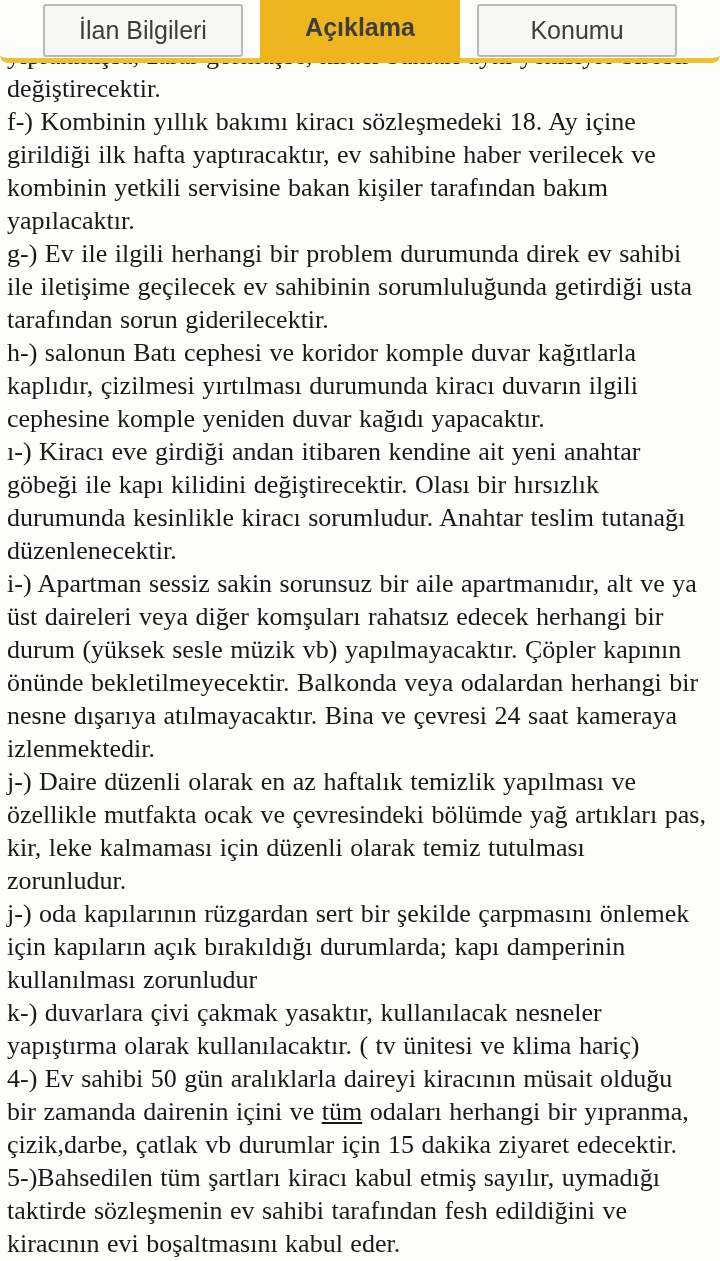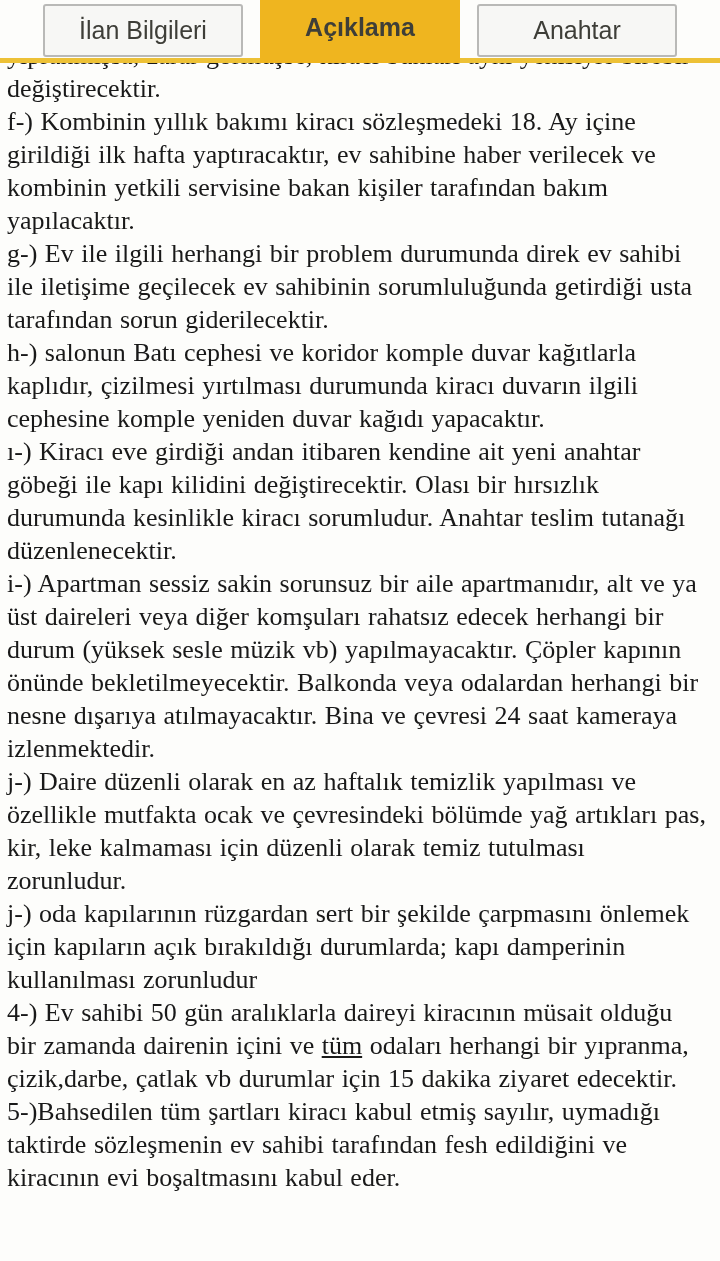--- a/index.html
+++ b/index.html
@@ -25,20 +25,21 @@
     position:absolute;
     top:0;left:0;right:0;
     height:63px;
     background:var(--page_bg);
     border-bottom:5px solid var(--underline);
     display:flex;
     align-items:flex-end;
     gap:17px;
     padding:0 43px;
     z-index:5;
+    border-radius:8px;
   }
   .tab{
     flex:1 1 0;
     height:53px;
     display:flex;
     align-items:center;
     justify-content:center;
     font-size:25px;
     color:var(--tab_text);
     background:var(--tab_bg);
@@ -79,21 +80,22 @@
 
 <main class="content">
     <p class="para"><span>yıpranmışsa, zarar görmüşse, kiracı bunları aynı yenisiyle birebir değiştirecektir.</span></p>
     <p class="para"><span>f-) Kombinin yıllık bakımı kiracı sözleşmedeki 18. Ay içine girildiği ilk hafta yaptıracaktır, ev sahibine haber verilecek ve kombinin yetkili servisine bakan kişiler tarafından bakım yapılacaktır.</span></p>
     <p class="para"><span>g-) Ev ile ilgili herhangi bir problem durumunda direk ev sahibi ile iletişime geçilecek ev sahibinin sorumluluğunda getirdiği usta tarafından sorun giderilecektir.</span></p>
     <p class="para"><span>h-) salonun Batı cephesi ve koridor komple duvar kağıtlarla kaplıdır, çizilmesi yırtılması durumunda kiracı duvarın ilgili cephesine komple yeniden duvar kağıdı yapacaktır.</span></p>
     <p class="para"><span>ı-) Kiracı eve girdiği andan itibaren kendine ait yeni anahtar göbeği ile kapı kilidini değiştirecektir. Olası bir hırsızlık durumunda kesinlikle kiracı sorumludur. Anahtar teslim tutanağı düzenlenecektir.</span></p>
     <p class="para"><span>i-) Apartman sessiz sakin sorunsuz bir aile apartmanıdır, alt ve ya üst daireleri veya diğer komşuları rahatsız edecek herhangi bir durum (yüksek sesle müzik vb) yapılmayacaktır. Çöpler kapının önünde bekletilmeyecektir. Balkonda veya odalardan herhangi bir nesne dışarıya atılmayacaktır. Bina ve çevresi 24 saat kameraya izlenmektedir.</span></p>
     <p class="para"><span>j-) Daire düzenli olarak en az haftalık temizlik yapılması ve özellikle mutfakta ocak ve çevresindeki bölümde yağ artıkları pas, kir, leke kalmaması için düzenli olarak temiz tutulması zorunludur.</span></p>
     <p class="para"><span>j-) oda kapılarının rüzgardan sert bir şekilde çarpmasını önlemek için kapıların açık bırakıldığı durumlarda; kapı damperinin kullanılması zorunludur</span></p>
+    <p class="para"><span>k-) duvarlara çivi çakmak yasaktır, kullanılacak nesneler yapıştırma olarak kullanılacaktır. ( tv ünitesi ve klima hariç)</span></p>
     <p class="para"><span>4-) Ev sahibi 50 gün aralıklarla daireyi kiracının müsait olduğu bir zamanda dairenin içini ve </span><span class="u">tüm</span><span> odaları herhangi bir yıpranma, çizik,darbe, çatlak vb durumlar için 15 dakika ziyaret edecektir.</span></p>
     <p class="para"><span>5-)Bahsedilen tüm şartları kiracı kabul etmiş sayılır, uymadığı taktirde sözleşmenin ev sahibi tarafından fesh edildiğini ve kiracının evi boşaltmasını kabul eder.</span></p>
   </main>
 
 <header class="tabbar">
   <div class="tab">İlan Bilgileri</div>
   <div class="tab active">Açıklama</div>
-  <div class="tab">Anahtar</div>
+  <div class="tab">Konumu</div>
 </header>
 
 </body></html>

